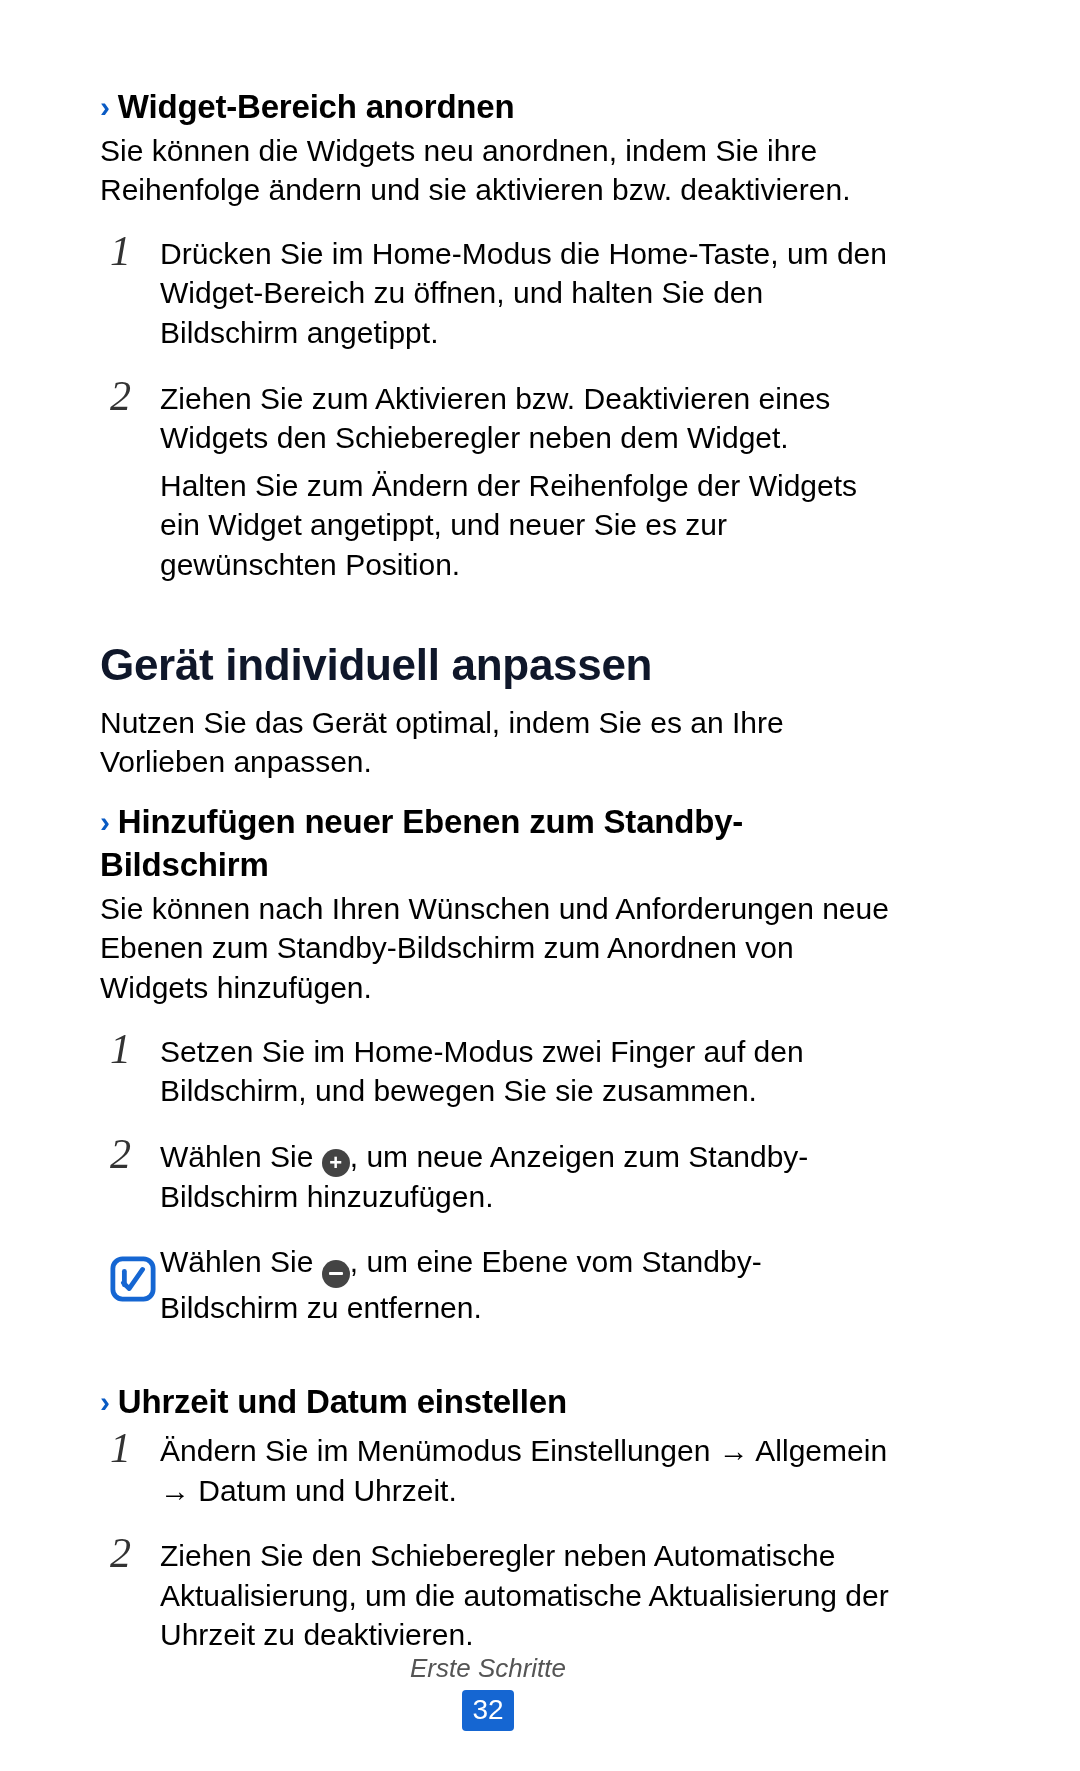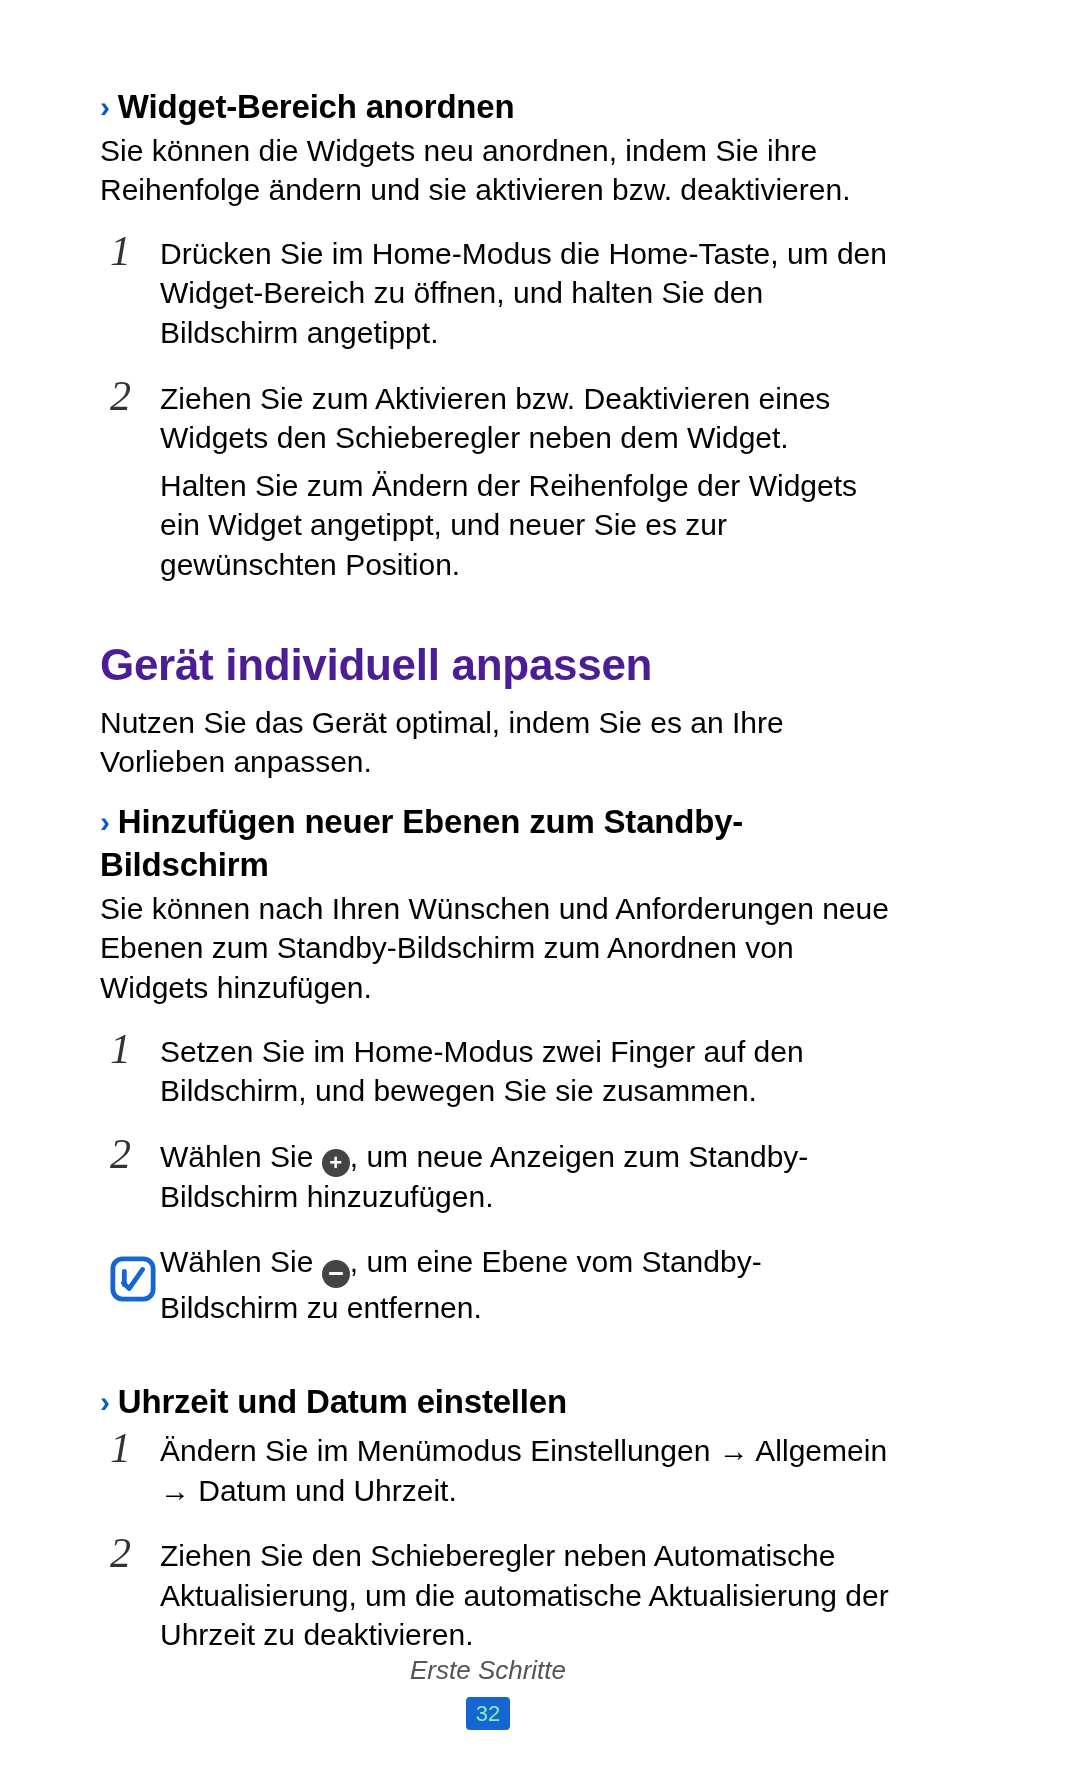--- a/index.html
+++ b/index.html
@@ -51,21 +51,21 @@
     padding-top: 2px;
   }
   .step-body {
     flex: 1;
     padding-top: 6px;
   }
   .step-body p {
     margin: 0 0 8px 0;
   }
   .main-head {
-    color: #4c1d95;
+    color: #0f172a;
     font-weight: 600;
     font-size: 44px;
     margin: 44px 0 8px 0;
     letter-spacing: -0.3px;
   }
   .icon-circle {
     display: inline-flex;
     align-items: center;
     justify-content: center;
     width: 28px;
@@ -118,22 +118,22 @@
   }
   .footer-label {
     font-style: italic;
     font-size: 26px;
     color: #555;
     margin-bottom: 4px;
   }
   .footer-num {
     display: inline-block;
     background: #1566d2;
-    color: #86efac;
-    font-size: 22px;
+    color: #ffffff;
+    font-size: 28px;
     padding: 2px 10px;
     border-radius: 4px;
     font-weight: 500;
   }
 </style>
 </head>
 <body>
 
 <div class="page">
 

